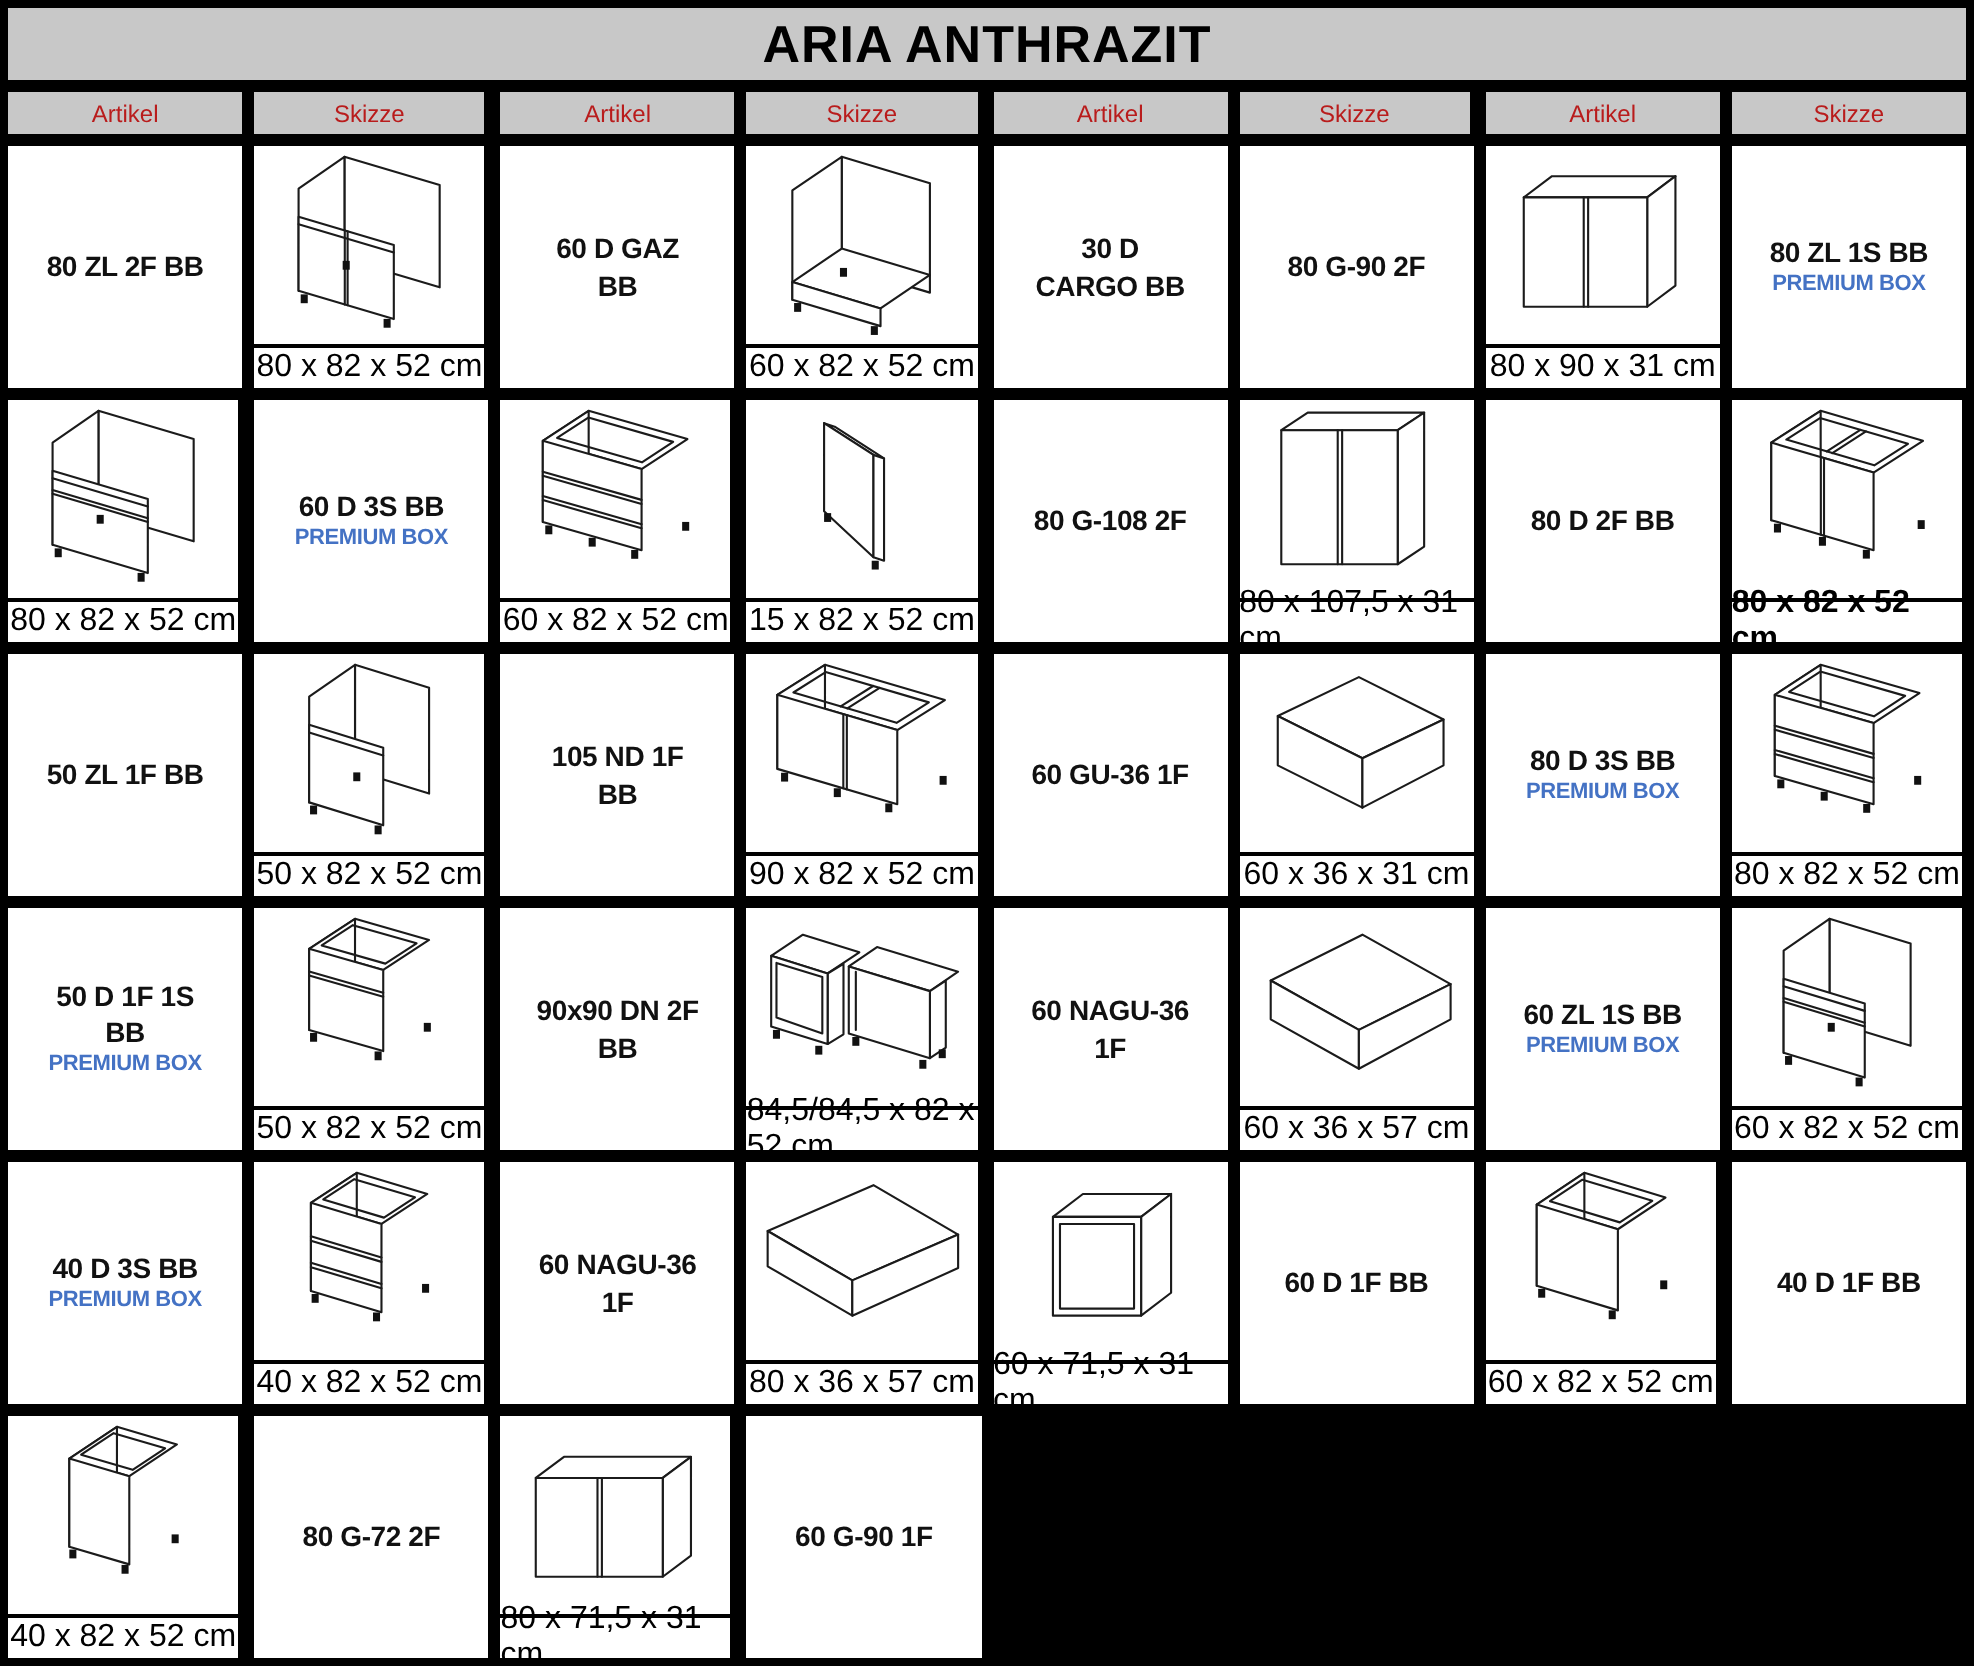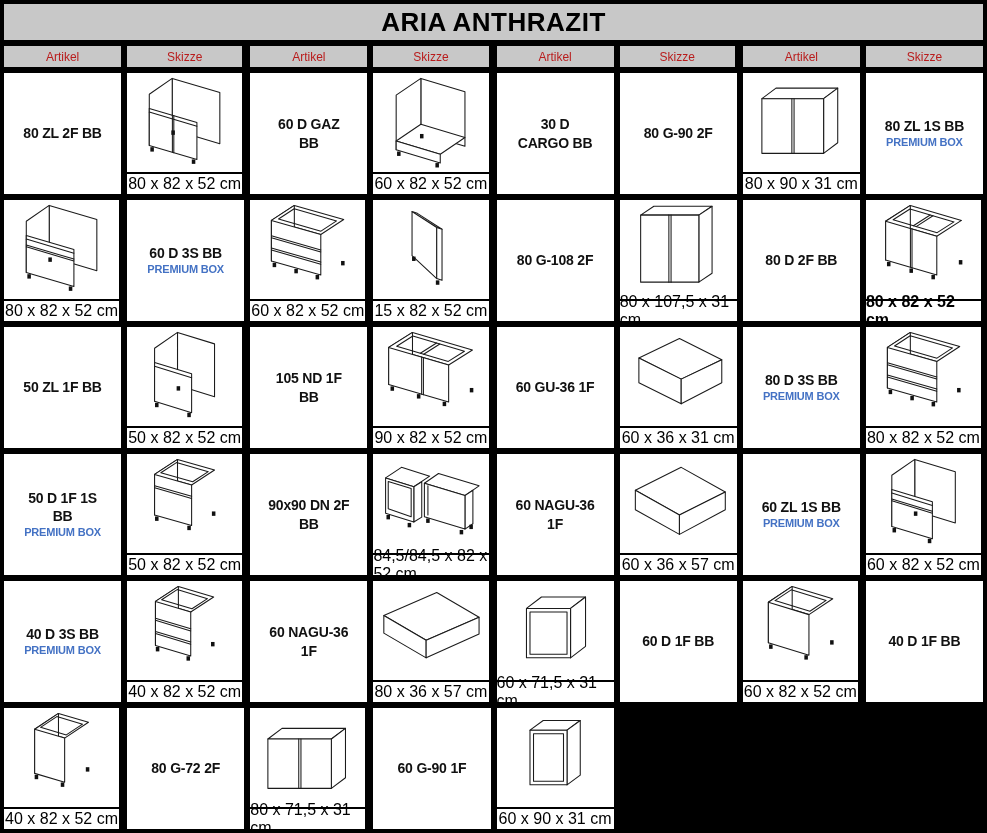--- a/index.html
+++ b/index.html
@@ -444,24 +444,13 @@
           <polygon points="14,34 86,34 86,90 14,90" fill="#fff"></polygon>
           <line x1="49" y1="34" x2="49" y2="90"></line>
           <line x1="51.5" y1="34" x2="51.5" y2="90"></line>
         </svg>
       </div>
       <div class="dims">80 x 71,5 x 31 cm</div>
     </div>
     <div class="acell">
       <div class="code">60 G-90 1F</div>
     </div>
-    <div class="scell">
-      <div class="skarea">
-        <svg viewBox="0 0 118 110" preserveAspectRatio="xMidYMid meet" fill="none">
-          <polygon points="30,24 72,24 87,13 45,13" fill="#fff"></polygon>
-          <polygon points="72,24 87,13 87,75 72,86" fill="#fff"></polygon>
-          <polygon points="30,24 72,24 72,86 30,86" fill="#fff"></polygon>
-          <polygon points="34,28 68,28 68,82 34,82" fill="none"></polygon>
-        </svg>
-      </div>
-      <div class="dims">60 x 90 x 31 cm</div>
-    </div>
   </div>
 
 </body></html>

